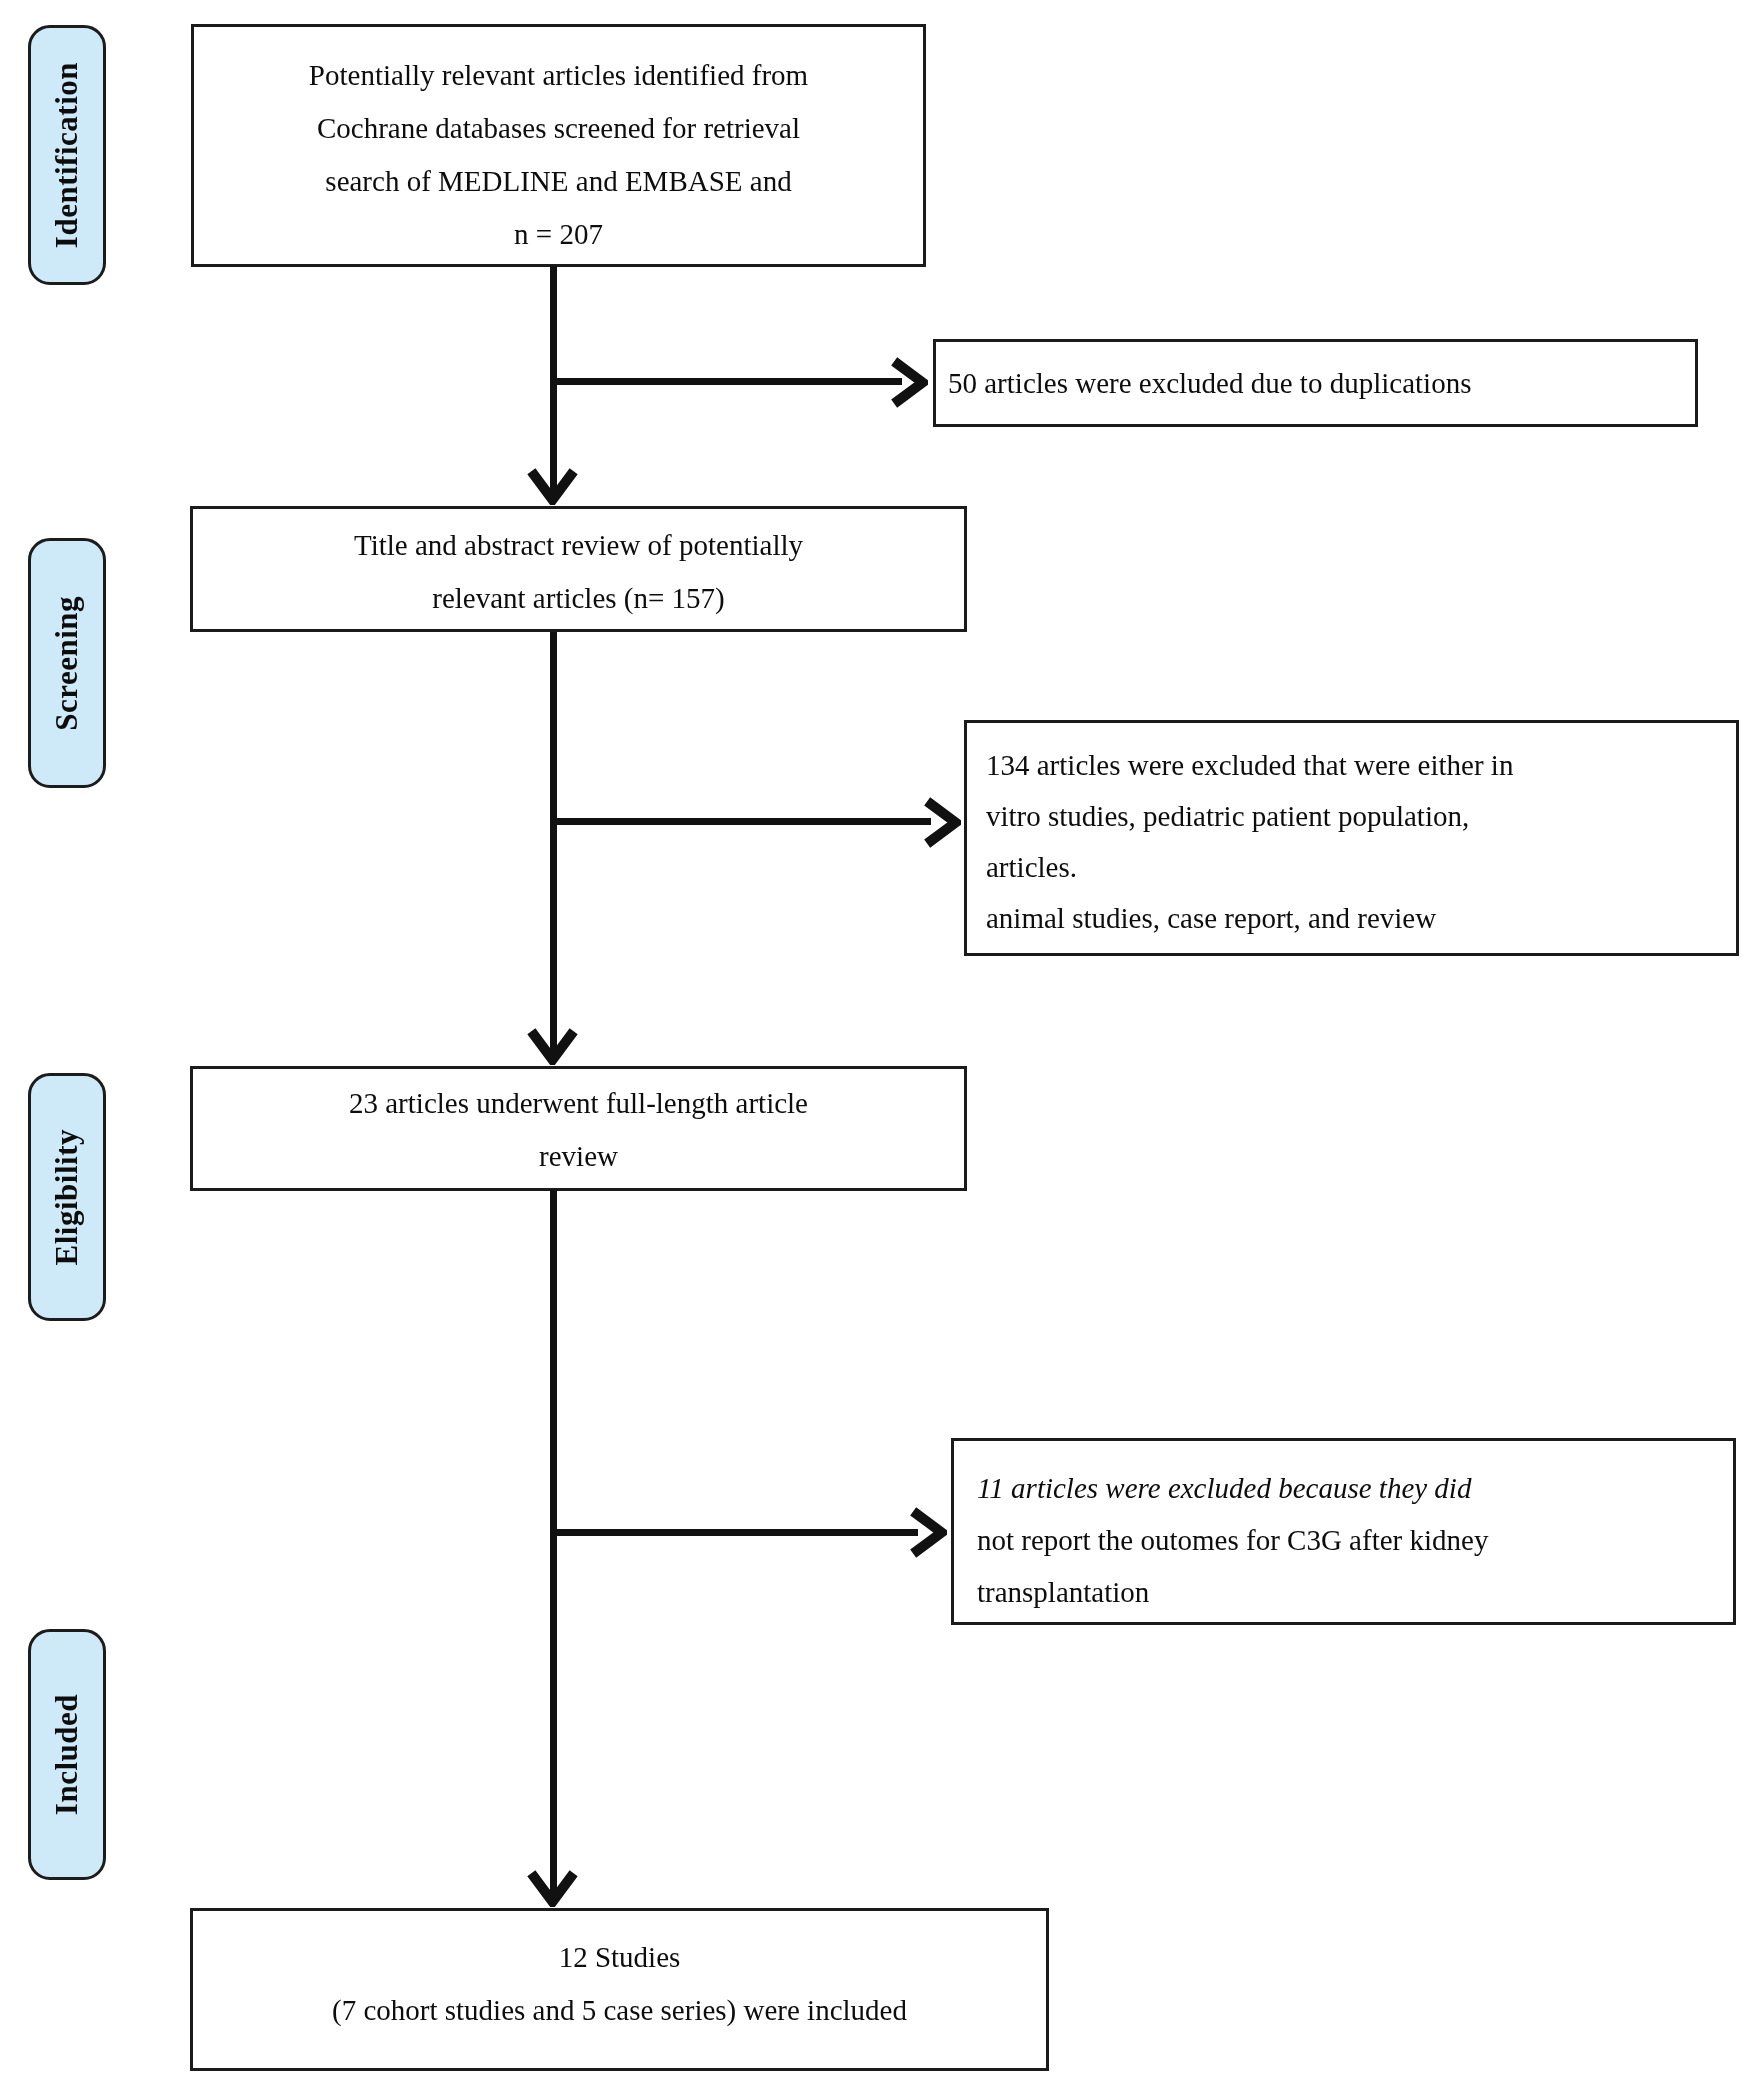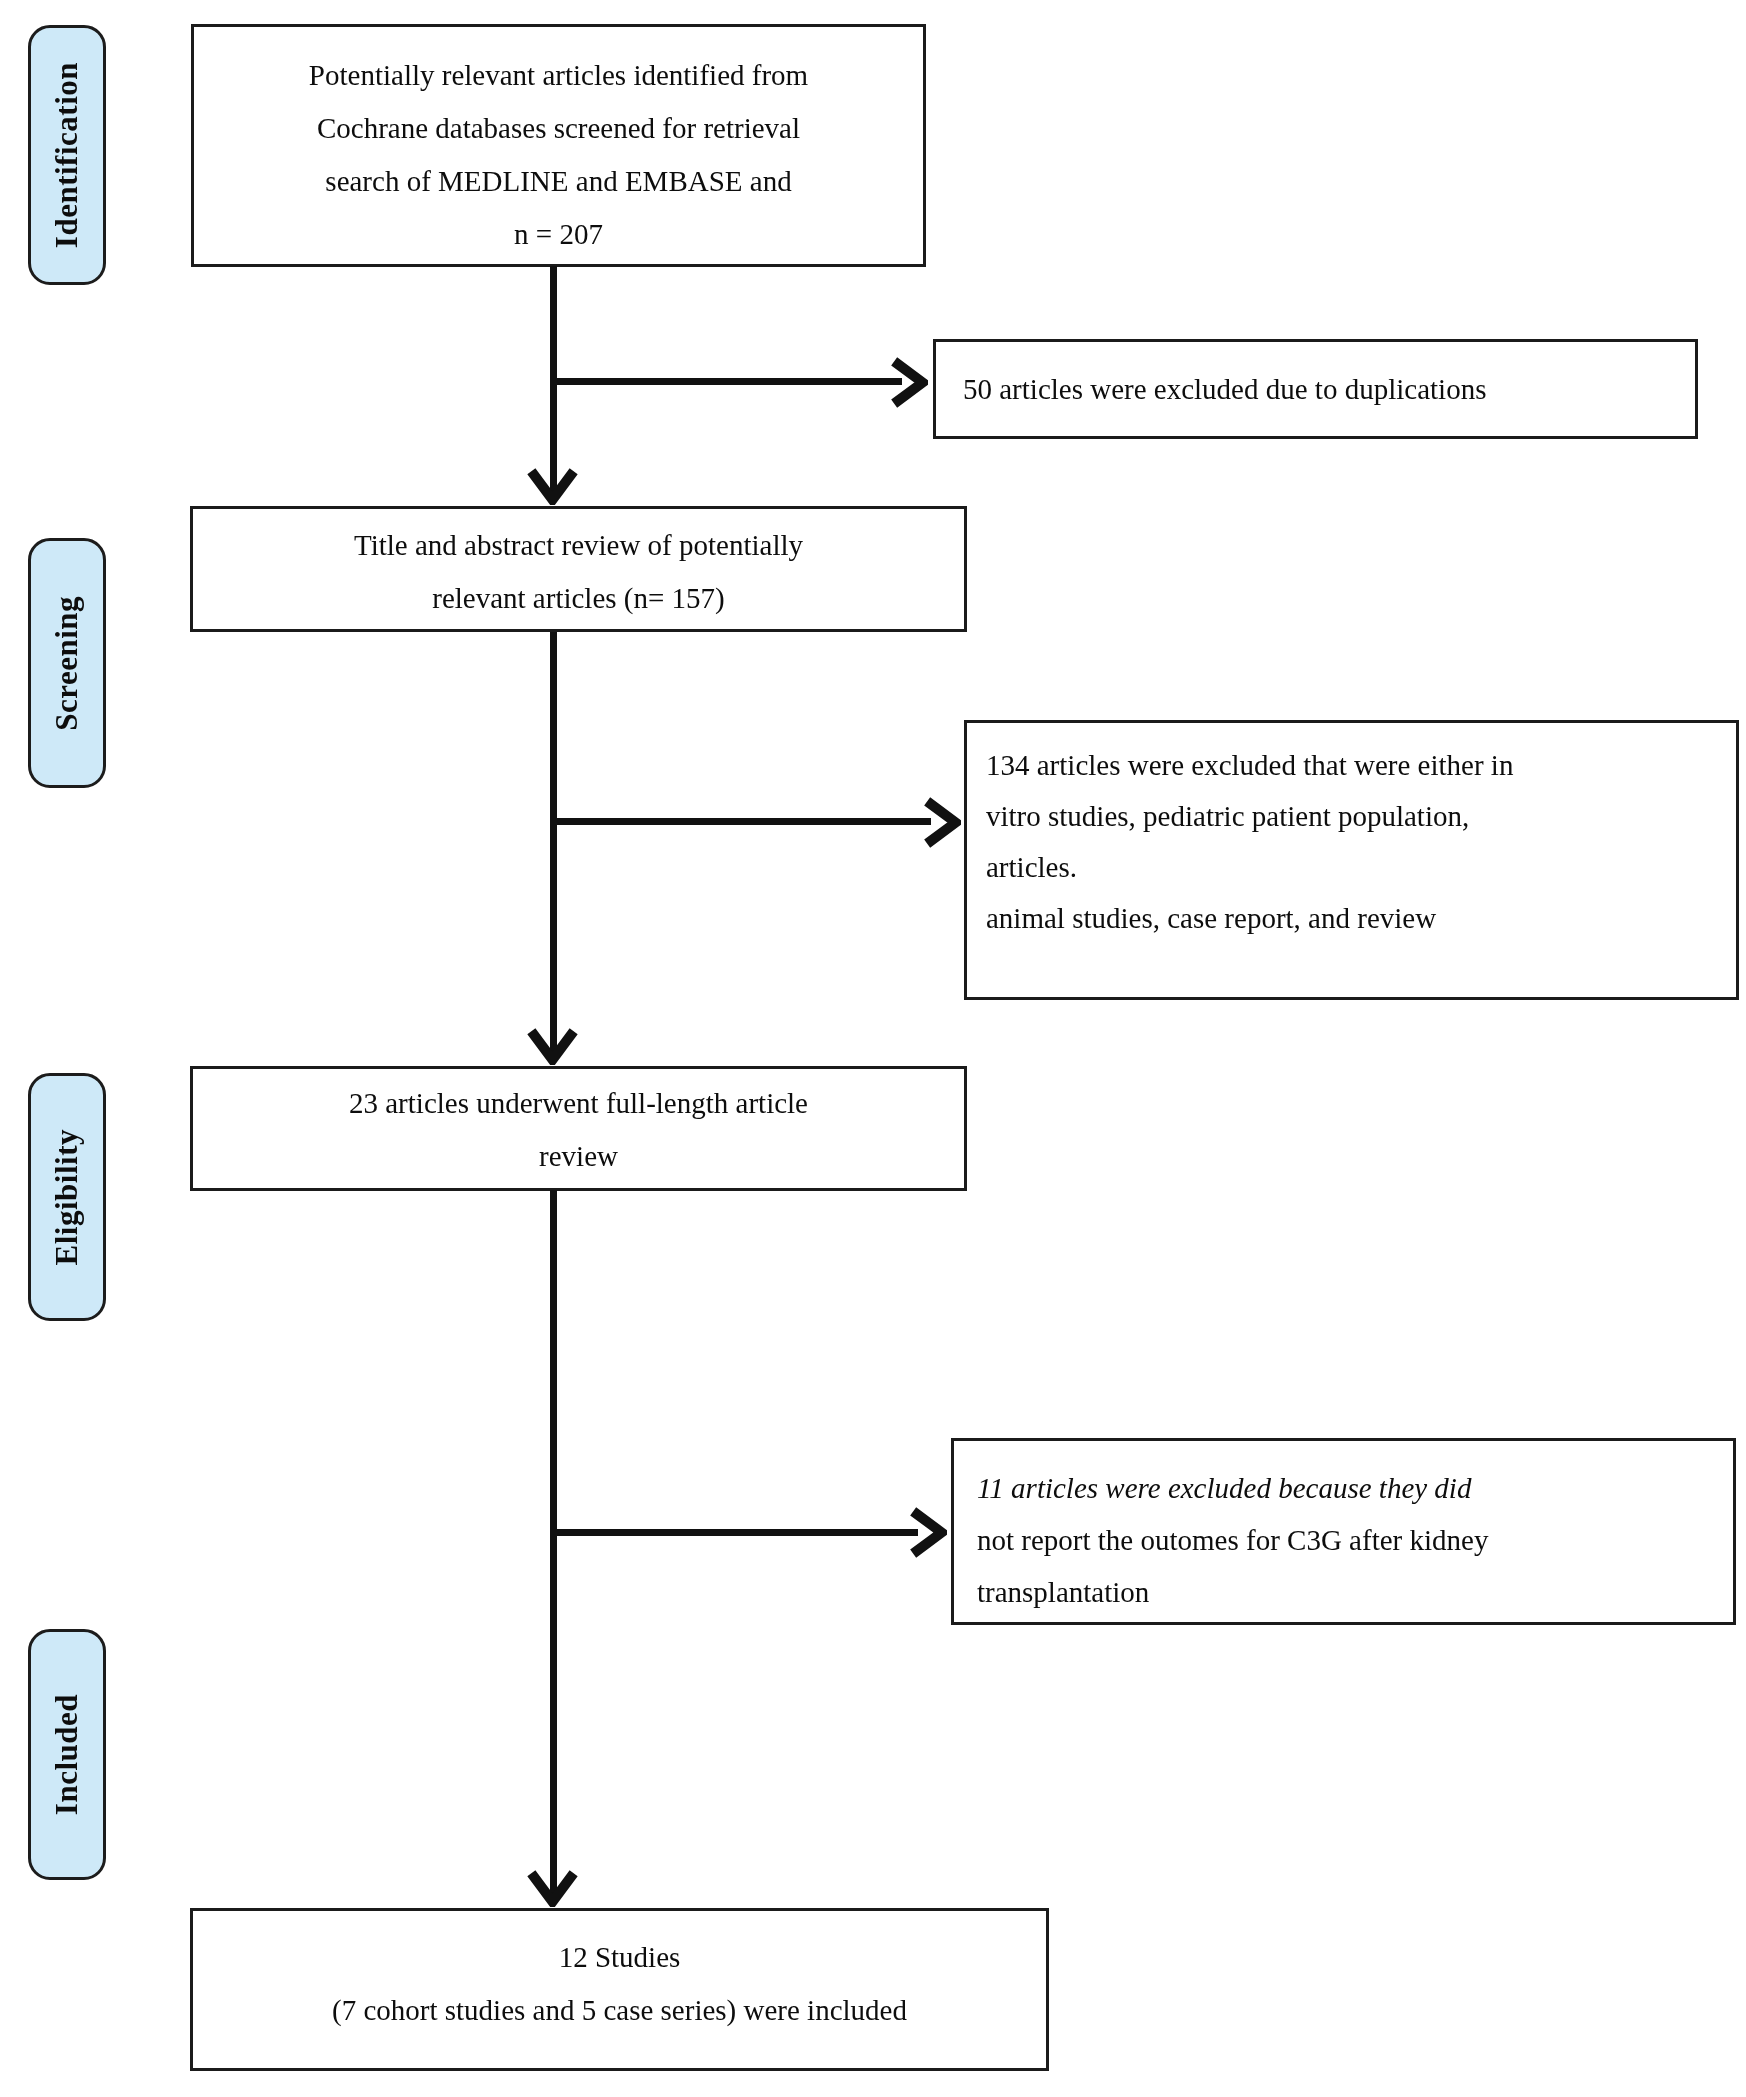--- a/index.html
+++ b/index.html
@@ -56,25 +56,25 @@
   <div class="fbox center" style="left:190px;top:1066px;width:777px;height:125px;padding-top:8px;">
     <div class="tline">23 articles underwent full-length article</div>
     <div class="tline">review</div>
   </div>
 
   <div class="fbox center" style="left:190px;top:1908px;width:859px;height:163px;padding-top:20px;">
     <div class="tline">12 Studies</div>
     <div class="tline">(7 cohort studies and 5 case series) were included</div>
   </div>
 
-  <div class="fbox left" style="left:933px;top:339px;width:765px;height:100px;padding-left:27px;display:flex;align-items:center;">
+  <div class="fbox left" style="left:933px;top:339px;width:765px;height:88px;padding-left:12px;display:flex;align-items:center;">
     <div class="tline">50 articles were excluded due to duplications</div>
   </div>
 
-  <div class="fbox left" style="left:964px;top:720px;width:775px;height:280px;padding-top:17px;padding-left:19px;">
+  <div class="fbox left" style="left:964px;top:720px;width:775px;height:236px;padding-top:17px;padding-left:19px;">
     <div class="tline" style="line-height:51px;">134 articles were excluded that were either in</div>
     <div class="tline" style="line-height:51px;">vitro studies, pediatric patient population,</div>
     <div class="tline" style="line-height:51px;">articles.</div>
     <div class="tline" style="line-height:51px;">animal studies, case report, and review</div>
   </div>
 
   <div class="fbox left" style="left:951px;top:1438px;width:785px;height:187px;padding-top:21px;padding-left:23px;">
     <div class="tline" style="line-height:52px;font-style:italic;">11 articles were excluded because they did</div>
     <div class="tline" style="line-height:52px;">not report the outomes for C3G after kidney</div>
     <div class="tline" style="line-height:52px;">transplantation</div>

